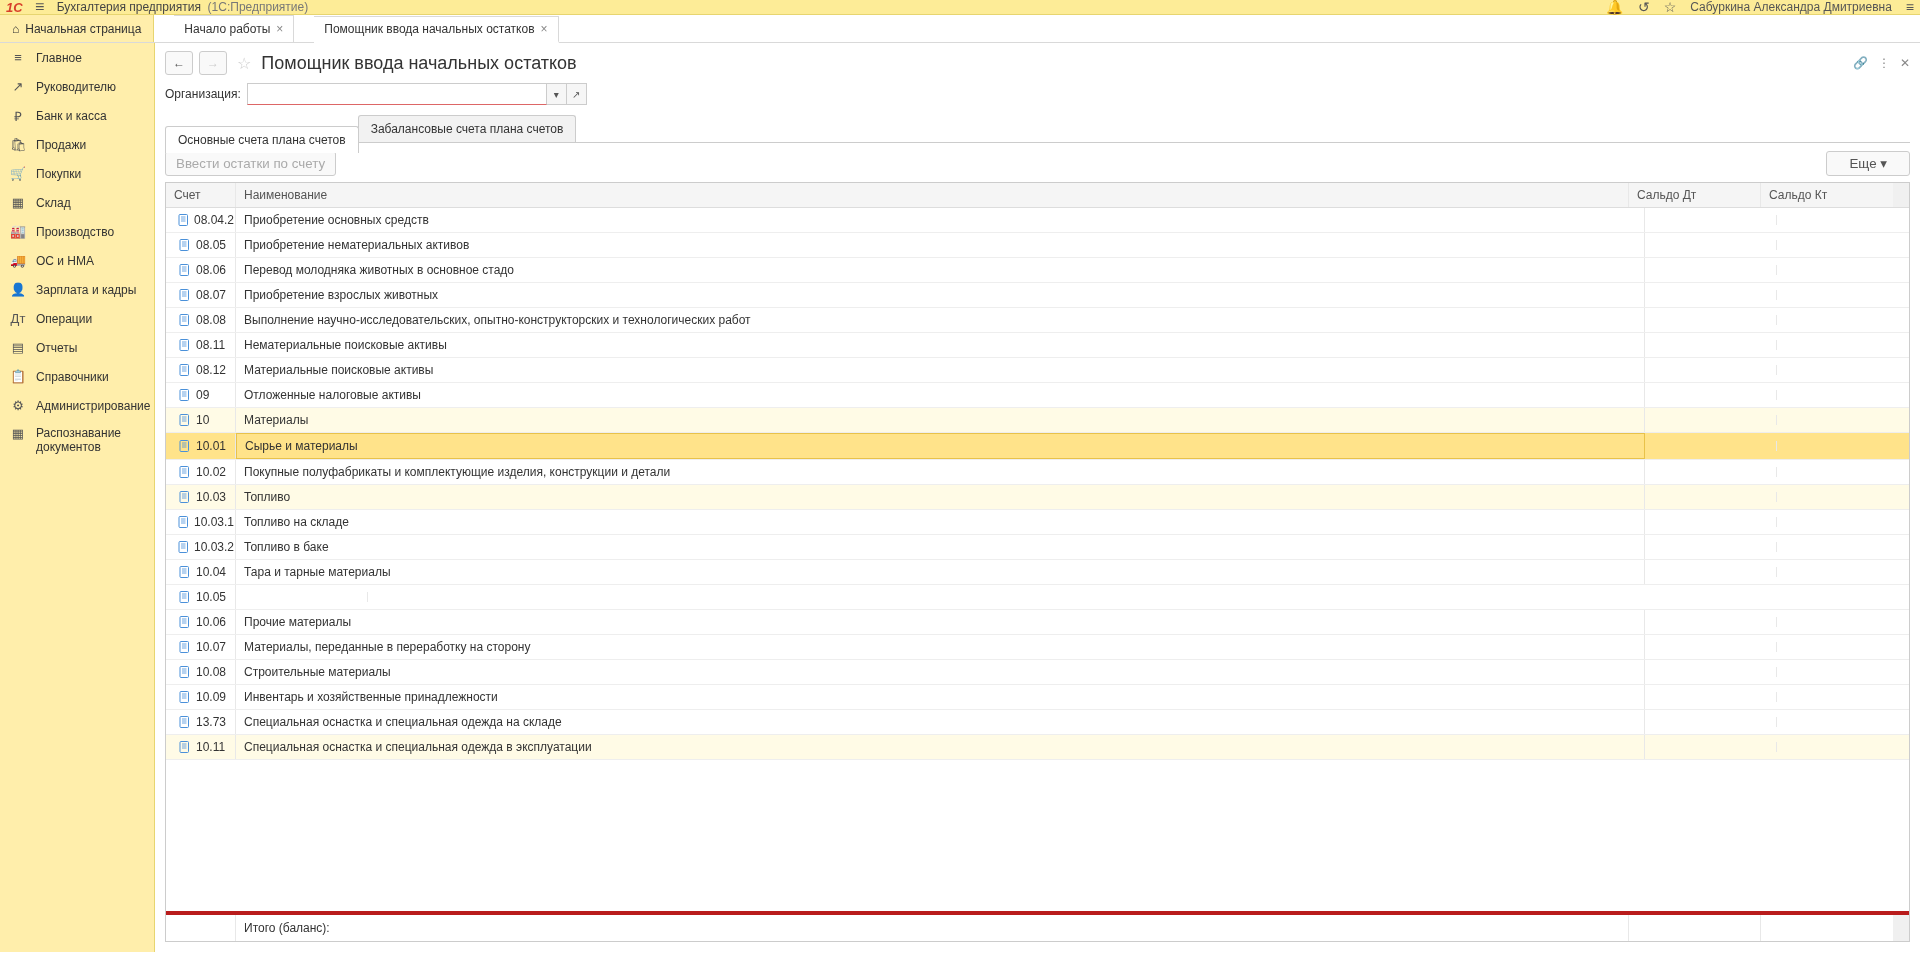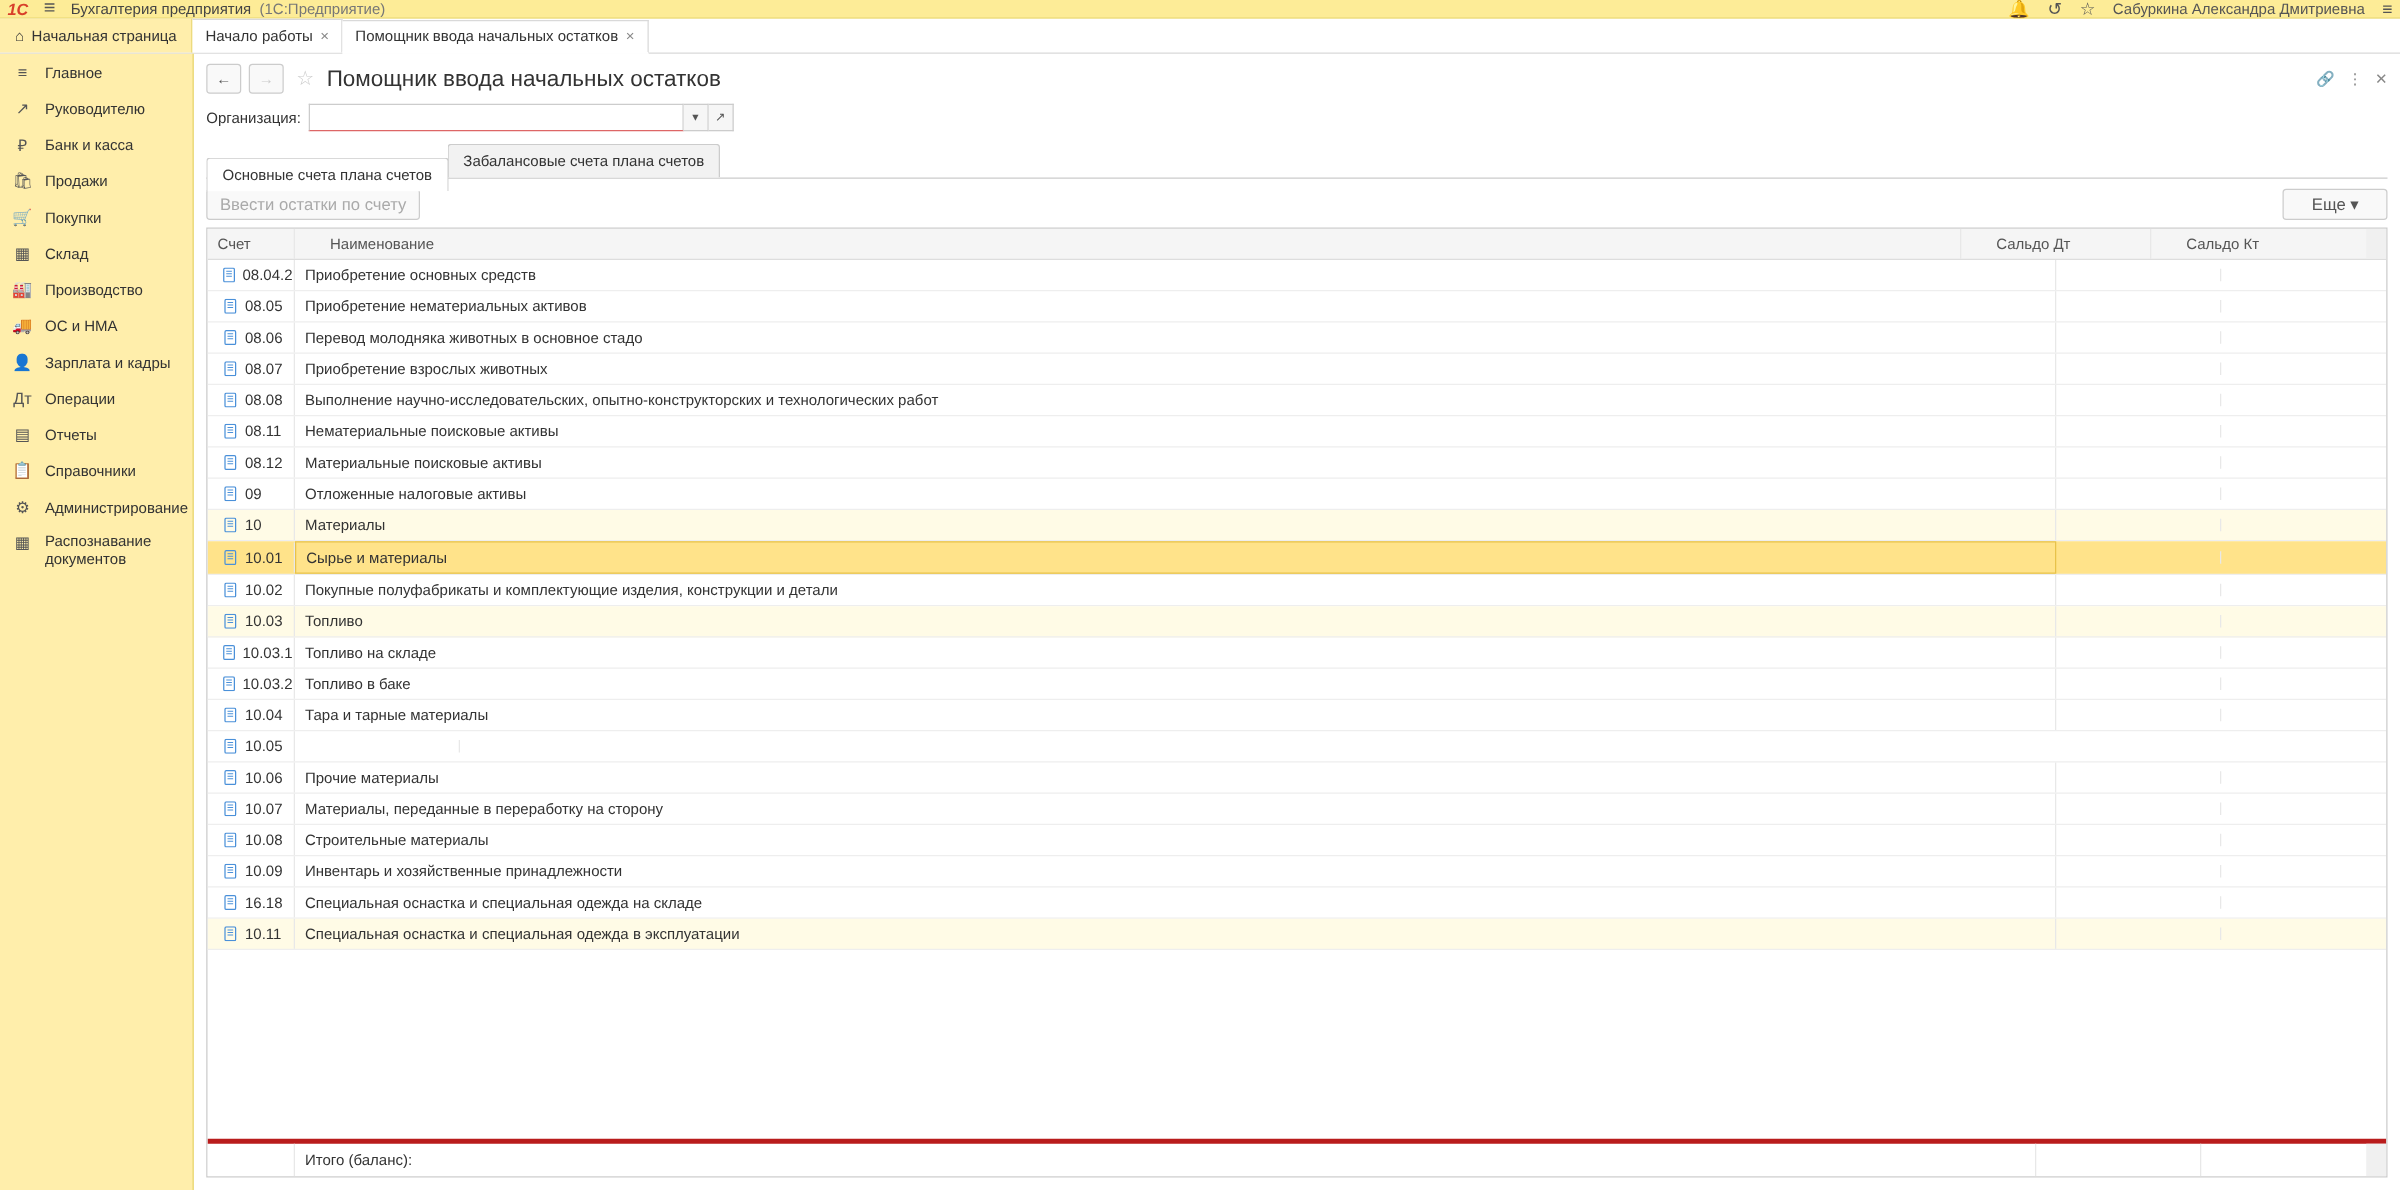--- a/index.html
+++ b/index.html
@@ -9,21 +9,21 @@
   .titlebar .logo { color:#d83f2a; font-weight:bold; font-size:13px; margin-right:6px; font-style:italic; }
   .titlebar .hamburger { width:22px; text-align:center; cursor:pointer; color:#555; margin-right:6px; font-size:16px; line-height:1; }
   .titlebar .title { color:#444; }
   .titlebar .title .grey { color:#777; }
   .titlebar .right { margin-left:auto; display:flex; align-items:center; gap:14px; color:#555; }
   .titlebar .right .ico { cursor:pointer; font-size:14px; }
   .titlebar .username { color:#555; }
   
   .tabstrip { display:flex; align-items:stretch; height:28px; background:#fff; border-bottom:1px solid #d9d9d9; }
   .tabstrip .hometab { display:flex; align-items:center; padding:0 12px; background:#ffeeab; border-right:1px solid #e7d570; cursor:pointer; gap:6px; }
-  .tabstrip .doctab { display:flex; align-items:center; padding:0 10px; border-right:1px solid #d9d9d9; cursor:pointer; gap:6px; background:#fff; border-top:1px solid #d9d9d9; }
+  .tabstrip .doctab { display:flex; align-items:center; padding:0 10px; border-right:1px solid #d9d9d9; cursor:pointer; gap:6px; background:#fff; border-top:1px solid #d9d9d9;margin-left:20px; }
   .tabstrip .doctab.active { background:#fff; border-bottom:2px solid #fff; position:relative; top:1px; }
   .tabstrip .closex { color:#888; font-size:12px; cursor:pointer; }
   
   .mainrow { display:flex; height:calc(100% - 54px); }
   .sidebar { width:155px; background:#ffeeab; border-right:1px solid #e7d570; display:flex; flex-direction:column; }
   .sideitem { display:flex; align-items:center; gap:10px; height:29px; padding:0 10px; cursor:pointer; color:#333; }
   .sideitem.multi { height:auto; padding:6px 10px; align-items:flex-start; }
   .sideitem .ico { width:16px; text-align:center; color:#555; font-size:13px; flex-shrink:0; }
   .content { flex:1; display:flex; flex-direction:column; overflow:hidden; }
   .content-toolbar { display:flex; align-items:center; height:40px; padding:0 10px; gap:6px; border-bottom:0; }
@@ -38,21 +38,21 @@
   .org-input-wrap { display:flex; align-items:stretch; }
   .org-input { width:300px; height:22px; border:1px solid #ccc; border-bottom:1px solid #d66; background:#fff; padding:0 4px; }
   .org-btn { width:20px; border:1px solid #ccc; border-left:0; background:#f6f6f6; cursor:pointer; display:flex; align-items:center; justify-content:center; color:#555; font-size:10px; }
   .inner-tabs { display:flex; margin:0 10px; border-bottom:1px solid #ccc; }
   .inner-tab { padding:6px 12px; border:1px solid #ccc; border-bottom:none; margin-right:-1px; background:#f2f2f2; cursor:pointer; border-radius:3px 3px 0 0; }
   .inner-tab.active { background:#fff; position:relative; top:11px; }
   .table-toolbar { display:flex; align-items:center; margin:8px 10px 6px 10px; }
   .btn-vvesti { border:1px solid #ccc; background:#f9f9f9; padding:4px 10px; border-radius:3px; color:#aaa; cursor:default; }
   .btn-more { margin-left:auto; border:1px solid #ccc; background:#f9f9f9; padding:4px 22px; border-radius:3px; cursor:pointer; color:#555; }
   .table-wrap { flex:1; margin:0 10px 10px 10px; border:1px solid #ccc; display:flex; flex-direction:column; overflow:hidden; }
-  .thead { display:flex; background:#f5f5f5; border-bottom:1px solid #ddd; font-weight:normal; color:#555; flex-shrink:0;gap:20px; }
+  .thead { display:flex; background:#f5f5f5; border-bottom:1px solid #ddd; font-weight:normal; color:#555; flex-shrink:0; }
   .th, .td { padding:5px 8px; border-right:1px solid #e8e8e8; overflow:hidden; text-overflow:ellipsis; white-space:nowrap; }
   .col-sc { flex:0 0 70px; }
   .col-nm { flex:1 1 auto; }
   .col-dt { flex:0 0 132px; }
   .col-kt { flex:0 0 132px; border-right:none; }
   .col-scrl { flex:0 0 16px; background:#f0f0f0; border-right:none; }
   .tbody { flex:1; overflow-y:scroll; }
   .trow { display:flex; border-bottom:1px solid #eee; align-items:center; cursor:pointer; min-height:23px; }
   .trow.group { background:#fffbe6; }
   .trow.group.selected { background:#ffe38a; }
@@ -524,21 +524,21 @@
           <div class="trow">
             <div class="td col-sc">
               <span class="docico">
                 <svg viewBox="0 0 12 12">
                   <rect x="1" y="0.5" width="8.5" height="11" rx="1" fill="none" stroke="#4a90d9" stroke-width="1"></rect>
                   <line x1="3" y1="3" x2="7.5" y2="3" stroke="#4a90d9" stroke-width="0.8"></line>
                   <line x1="3" y1="5" x2="7.5" y2="5" stroke="#4a90d9" stroke-width="0.8"></line>
                   <line x1="3" y1="7" x2="7.5" y2="7" stroke="#4a90d9" stroke-width="0.8"></line>
                 </svg>
               </span>
-              <span>16.18</span>
+              <span>13.73</span>
             </div>
             <div class="td col-nm">Специальная оснастка и специальная одежда на складе</div>
             <div class="td col-dt"></div>
             <div class="td col-kt"></div>
           </div>
           <div class="trow group">
             <div class="td col-sc">
               <span class="docico">
                 <svg viewBox="0 0 12 12">
                   <rect x="1" y="0.5" width="8.5" height="11" rx="1" fill="none" stroke="#4a90d9" stroke-width="1"></rect>

